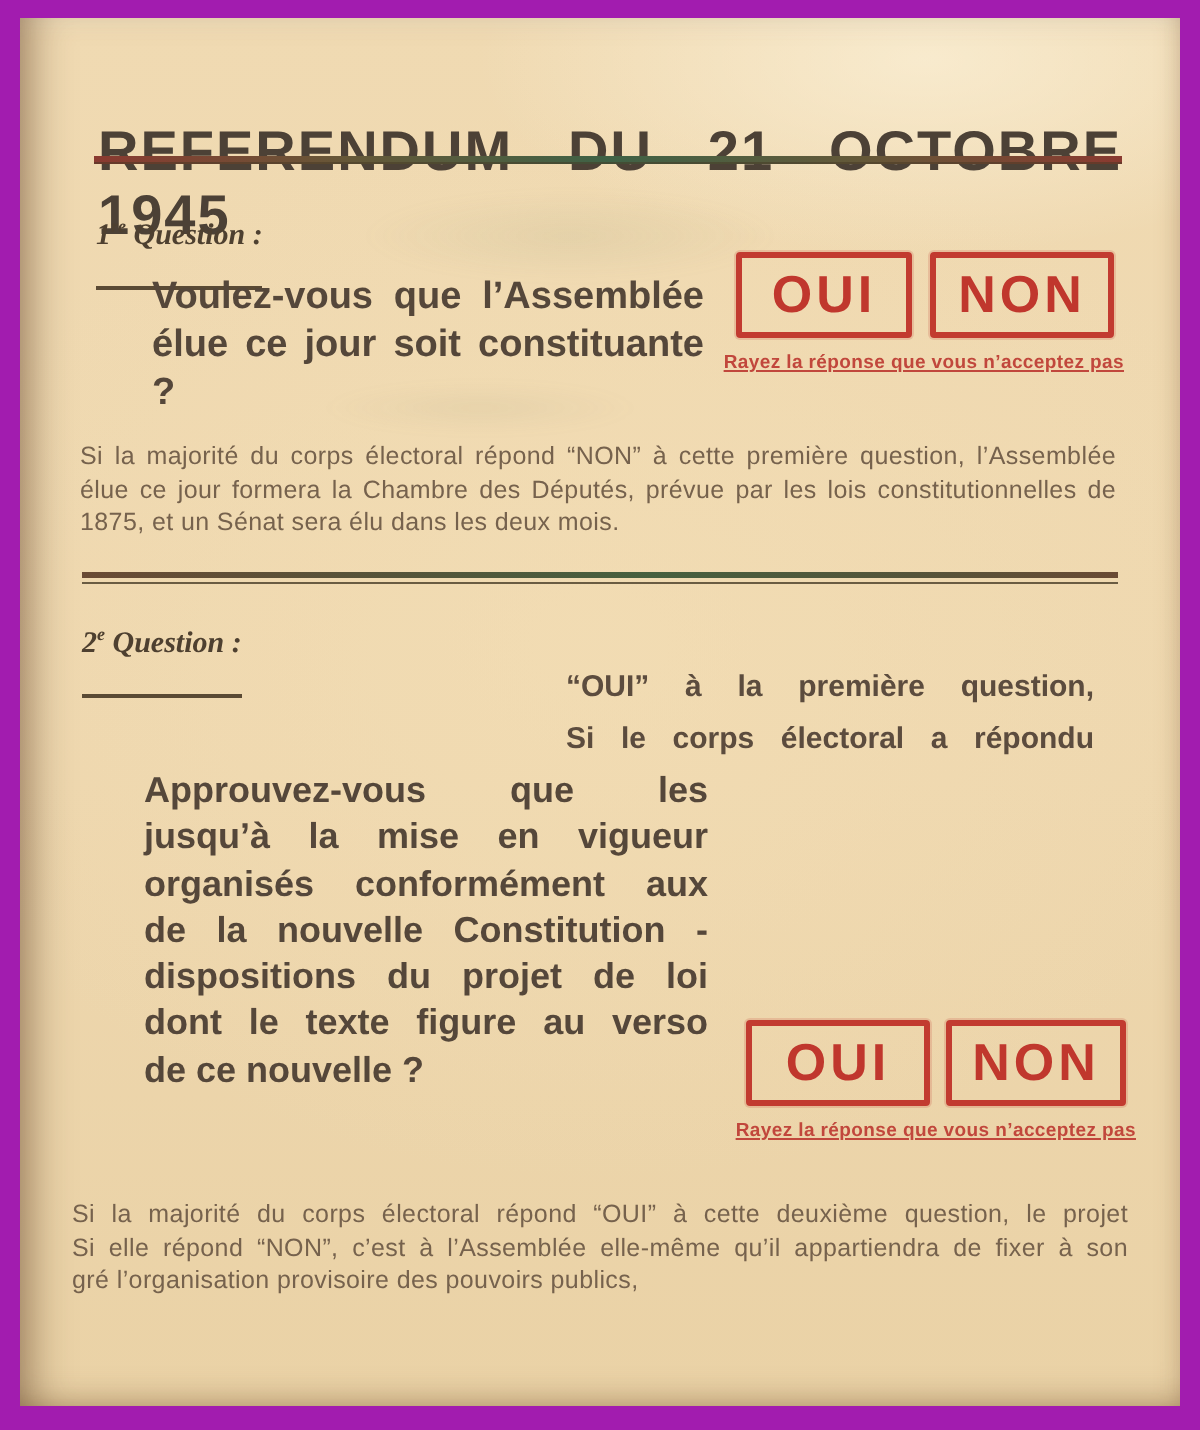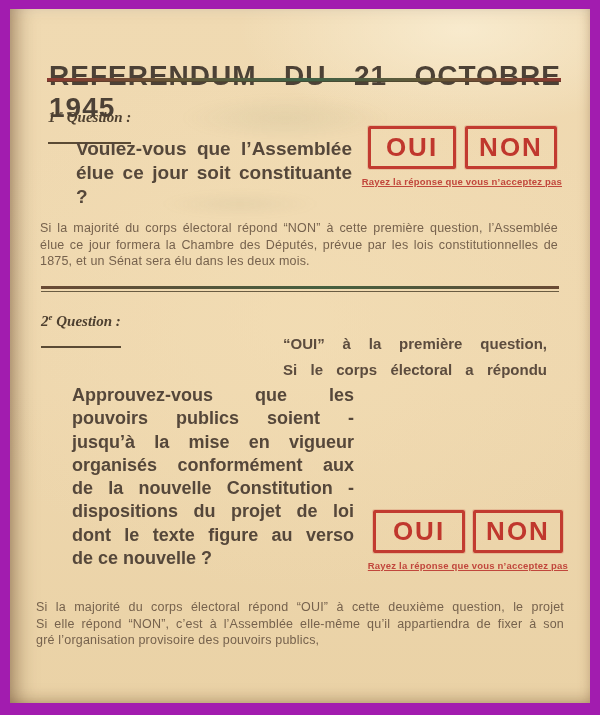--- a/index.html
+++ b/index.html
@@ -204,21 +204,20 @@
 
     <div class="qlabel q2-label"><span>2</span><sup>e</sup> <span>Question :</span></div>
 
     <div class="q2-intro">
       <div class="jline">“OUI” à la première question,</div>
       <div class="jline">Si le corps électoral a répondu</div>
     </div>
 
     <div class="q2-text">
       <div class="jline">Approuvez-vous que les</div>
-      <div class="jline">pouvoirs publics soient -</div>
       <div class="jline">jusqu’à la mise en vigueur</div>
       <div class="jline">organisés conformément aux</div>
       <div class="jline">de la nouvelle Constitution -</div>
       <div class="jline">dispositions du projet de loi</div>
       <div class="jline">dont le texte figure au verso</div>
       <div class="cline">de ce nouvelle ?</div>
     </div>
 
     <div class="stampbox oui-2">OUI</div>
     <div class="stampbox non-2">NON</div>

